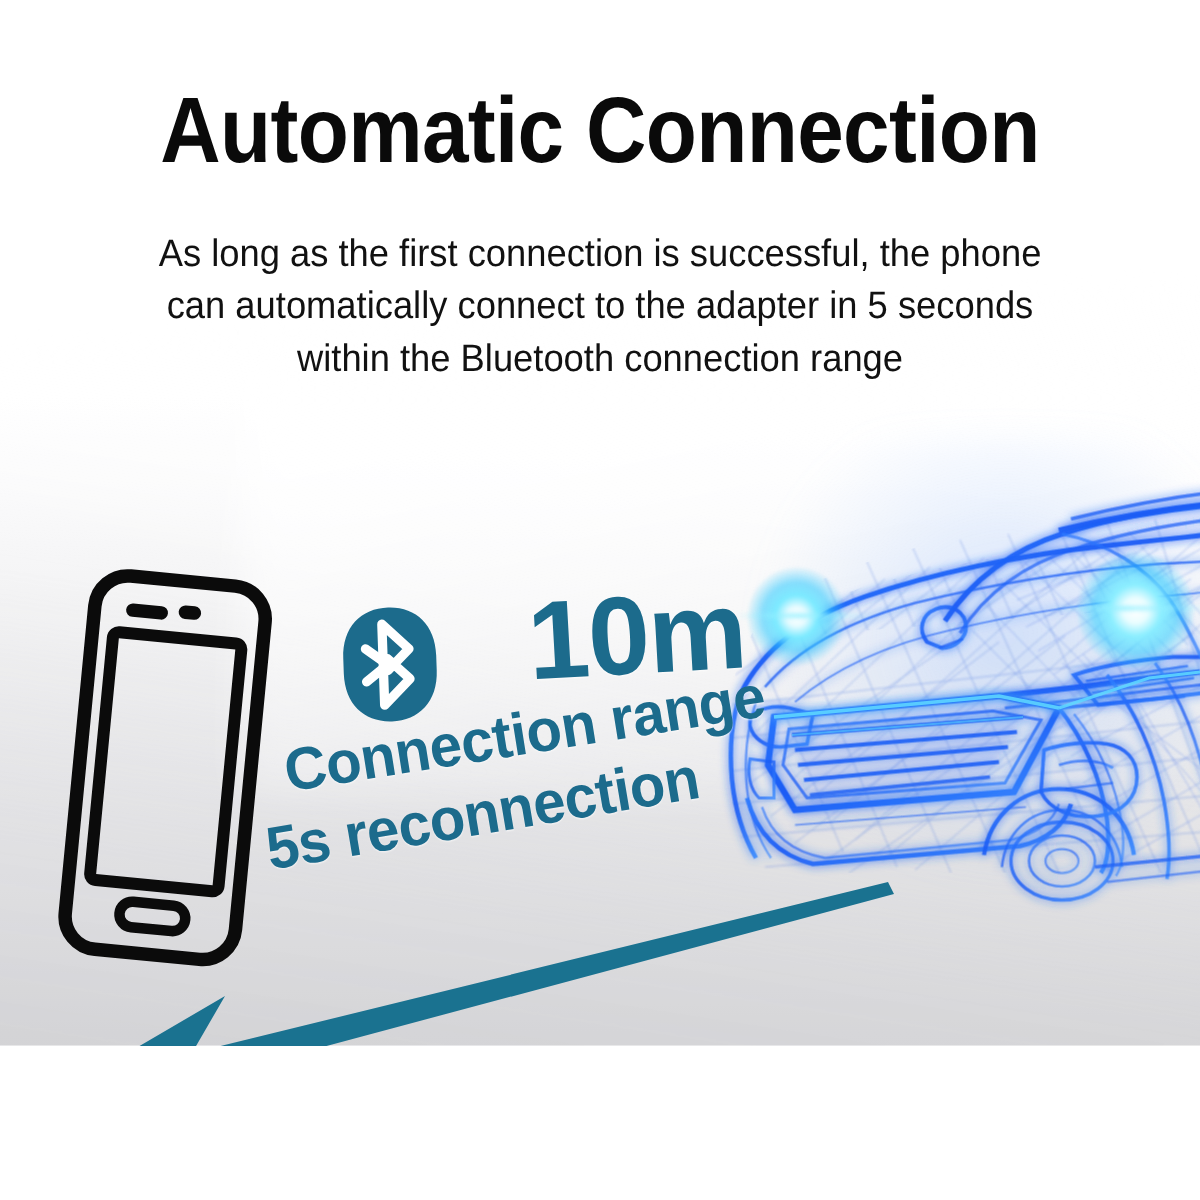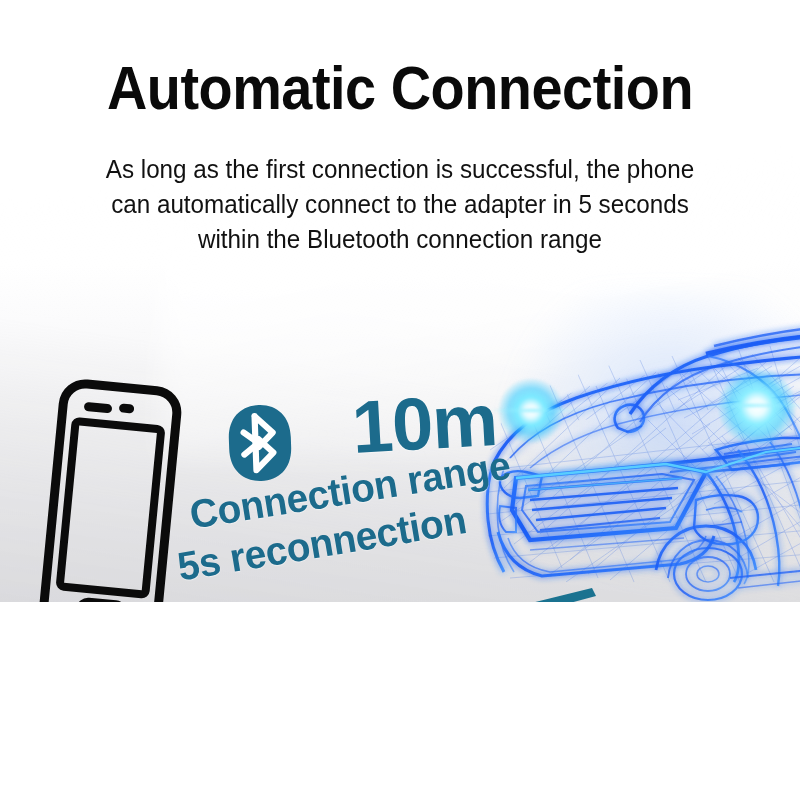--- a/index.html
+++ b/index.html
@@ -10,21 +10,21 @@
     overflow: hidden;
   }
   body {
     font-family: "Liberation Sans", sans-serif;
     background: #ffffff;
   }
 
   #stage {
     position: relative;
     width: 800px;
-    height: 602px;
+    height: 697px;
     overflow: hidden;
     background: #ffffff;
   }
 
   
   .bg-base {
     position: absolute;
     left: 0; top: 0; width: 800px; height: 800px;
     background:
       linear-gradient(180deg,

